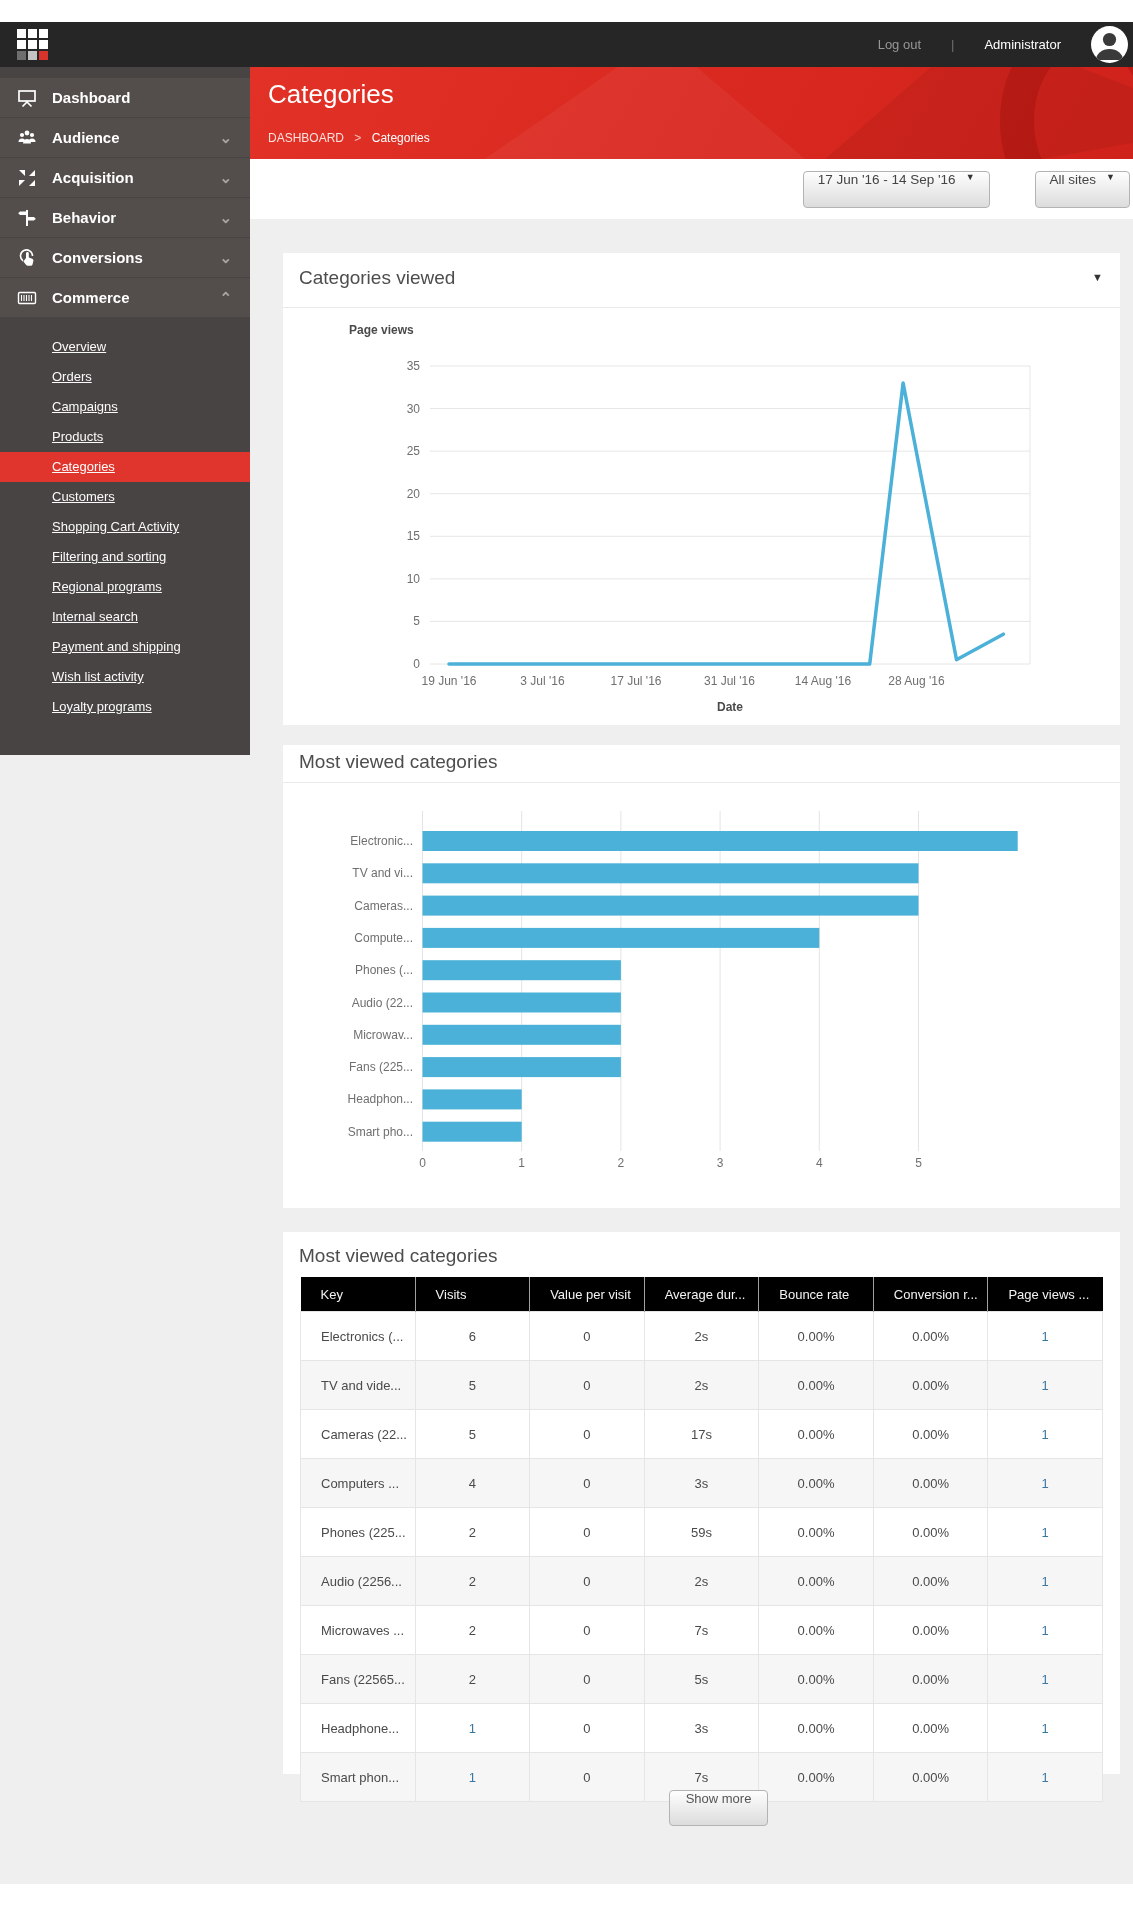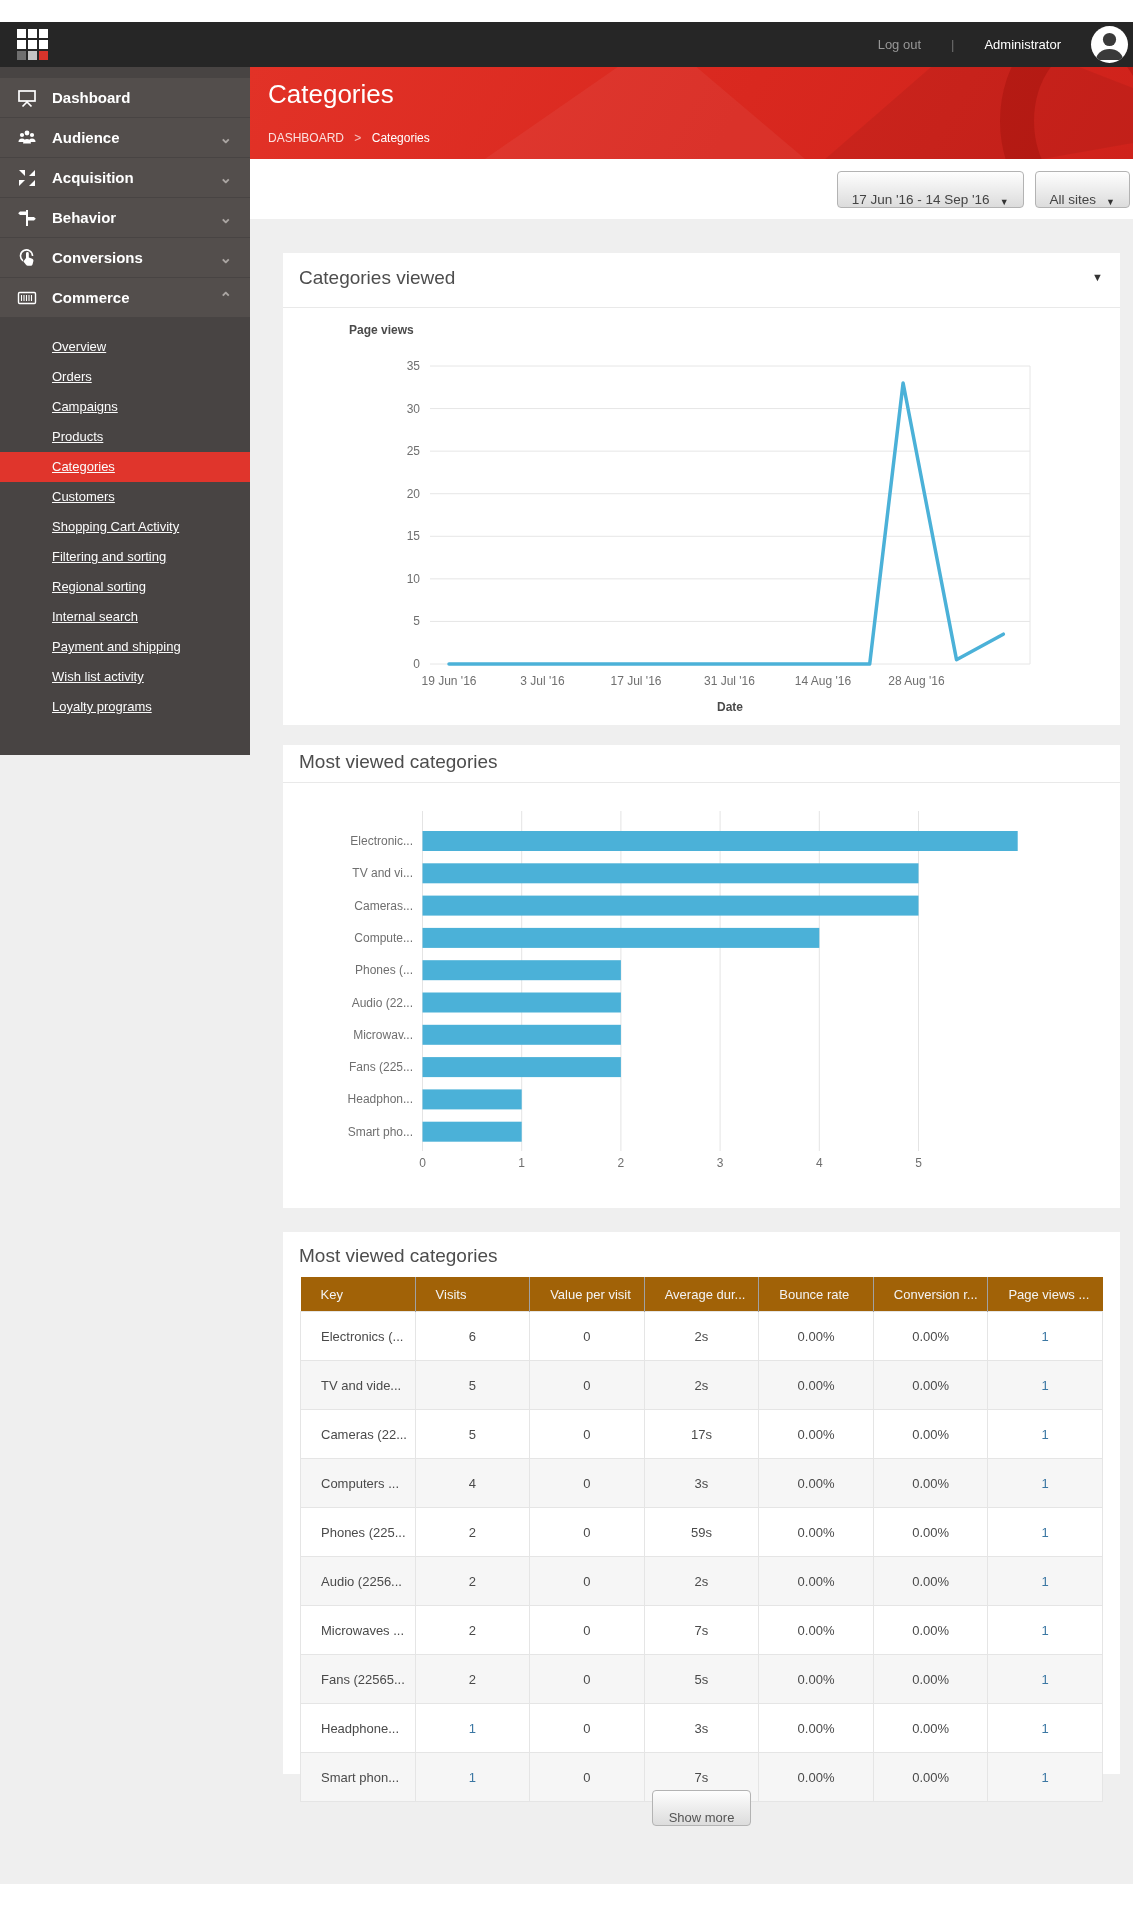--- a/index.html
+++ b/index.html
@@ -36,40 +36,40 @@
   .swirl{position:absolute;right:-45px;top:-55px;width:110px;height:150px;border-radius:50%;
          border:34px solid rgba(150,14,10,0.35);}
   .page-title{position:absolute;left:18px;top:12px;color:#fff;font-size:26px;font-weight:normal;}
   .breadcrumb{position:absolute;left:18px;bottom:14px;font-size:12px;color:rgba(255,255,255,0.85);}
   .breadcrumb .crumb-sep{margin:0 7px;color:rgba(255,255,255,0.7);}
   .breadcrumb .current{color:#fff;}
   
   .toolbar{position:absolute;left:250px;top:159px;width:883px;height:60px;background:#fff;
            display:flex;align-items:center;justify-content:flex-end;gap:11px;padding-right:3px;box-sizing:border-box;}
   .btn{height:35px;border:1px solid #b3b3b3;border-radius:4px;background:linear-gradient(#fefefe,#dcdcdc);
-       display:flex;align-items:flex-end;gap:10px;padding:0 14px;font-size:13.5px;color:#444;cursor:pointer;}
+       display:flex;align-items:flex-start;gap:10px;padding:0 14px;font-size:13.5px;color:#444;cursor:pointer;margin-left:34px;}
   .btn .caret{font-size:9px;color:#333;}
   
   .content-bg{position:absolute;left:0;top:219px;width:1133px;height:1665px;background:#efefef;}
   .panel{position:absolute;left:283px;width:837px;background:#fff;box-sizing:border-box;}
   #panel-line{top:253px;height:472px;}
   #panel-bar{top:745px;height:463px;}
   #panel-table{top:1232px;height:542px;}
   .panel-head{height:54px;border-bottom:1px solid #e9e9e9;position:relative;}
   .panel-title{position:absolute;left:16px;top:14px;font-size:19px;color:#4d4d4d;}
   .panel-caret{position:absolute;right:17px;top:18px;font-size:11px;color:#333;cursor:pointer;}
   .panel-head.noline{height:37px;border-bottom:1px solid #e9e9e9;}
   .panel-head.noline .panel-title{top:6px;}
   #panel-table .panel-title{top:13px;}
   svg{display:block;}
   .tick{fill:#6f6f6f;font-size:12px;}
   .axis-title{fill:#4a4a4a;font-size:12px;font-weight:bold;}
   
   table{border-collapse:collapse;table-layout:fixed;width:803px;margin:45px 17px 0 17px;font-size:13px;}
-  thead th{background:#a16207;color:#f3f3f3;font-weight:normal;text-align:left;height:34px;
+  thead th{background:#000000;color:#f3f3f3;font-weight:normal;text-align:left;height:34px;
            padding:0 0 0 20px;border-left:1px solid #a1a1a1;}
   thead th:first-child{border-left:none;}
   tbody td{height:46px;border:1px solid #e5e5e5;text-align:center;color:#4a4a4a;}
   tbody td.key{text-align:left;padding-left:20px;}
   tbody tr:nth-child(even){background:#f6f6f6;}
   .cell-link{color:#3b77a3;cursor:pointer;}
   
   .show-more-wrap{position:absolute;left:283px;top:1790px;width:837px;display:flex;justify-content:center;}
   .show-more{height:36px;padding:0 16px;font-size:13px;color:#555;}
 </style>
@@ -180,21 +180,21 @@
     </div>
   <div class="submenu" id="side-sub">
       <div class="sub-item">Overview</div>
       <div class="sub-item">Orders</div>
       <div class="sub-item">Campaigns</div>
       <div class="sub-item">Products</div>
       <div class="sub-item active">Categories</div>
       <div class="sub-item">Customers</div>
       <div class="sub-item">Shopping Cart Activity</div>
       <div class="sub-item">Filtering and sorting</div>
-      <div class="sub-item">Regional sorting</div>
+      <div class="sub-item">Regional programs</div>
       <div class="sub-item">Internal search</div>
       <div class="sub-item">Payment and shipping</div>
       <div class="sub-item">Wish list activity</div>
       <div class="sub-item">Loyalty programs</div>
     </div>
 </div>
 
 <div class="red-header">
   <div class="shard1"></div>
   <div class="shard2"></div>

